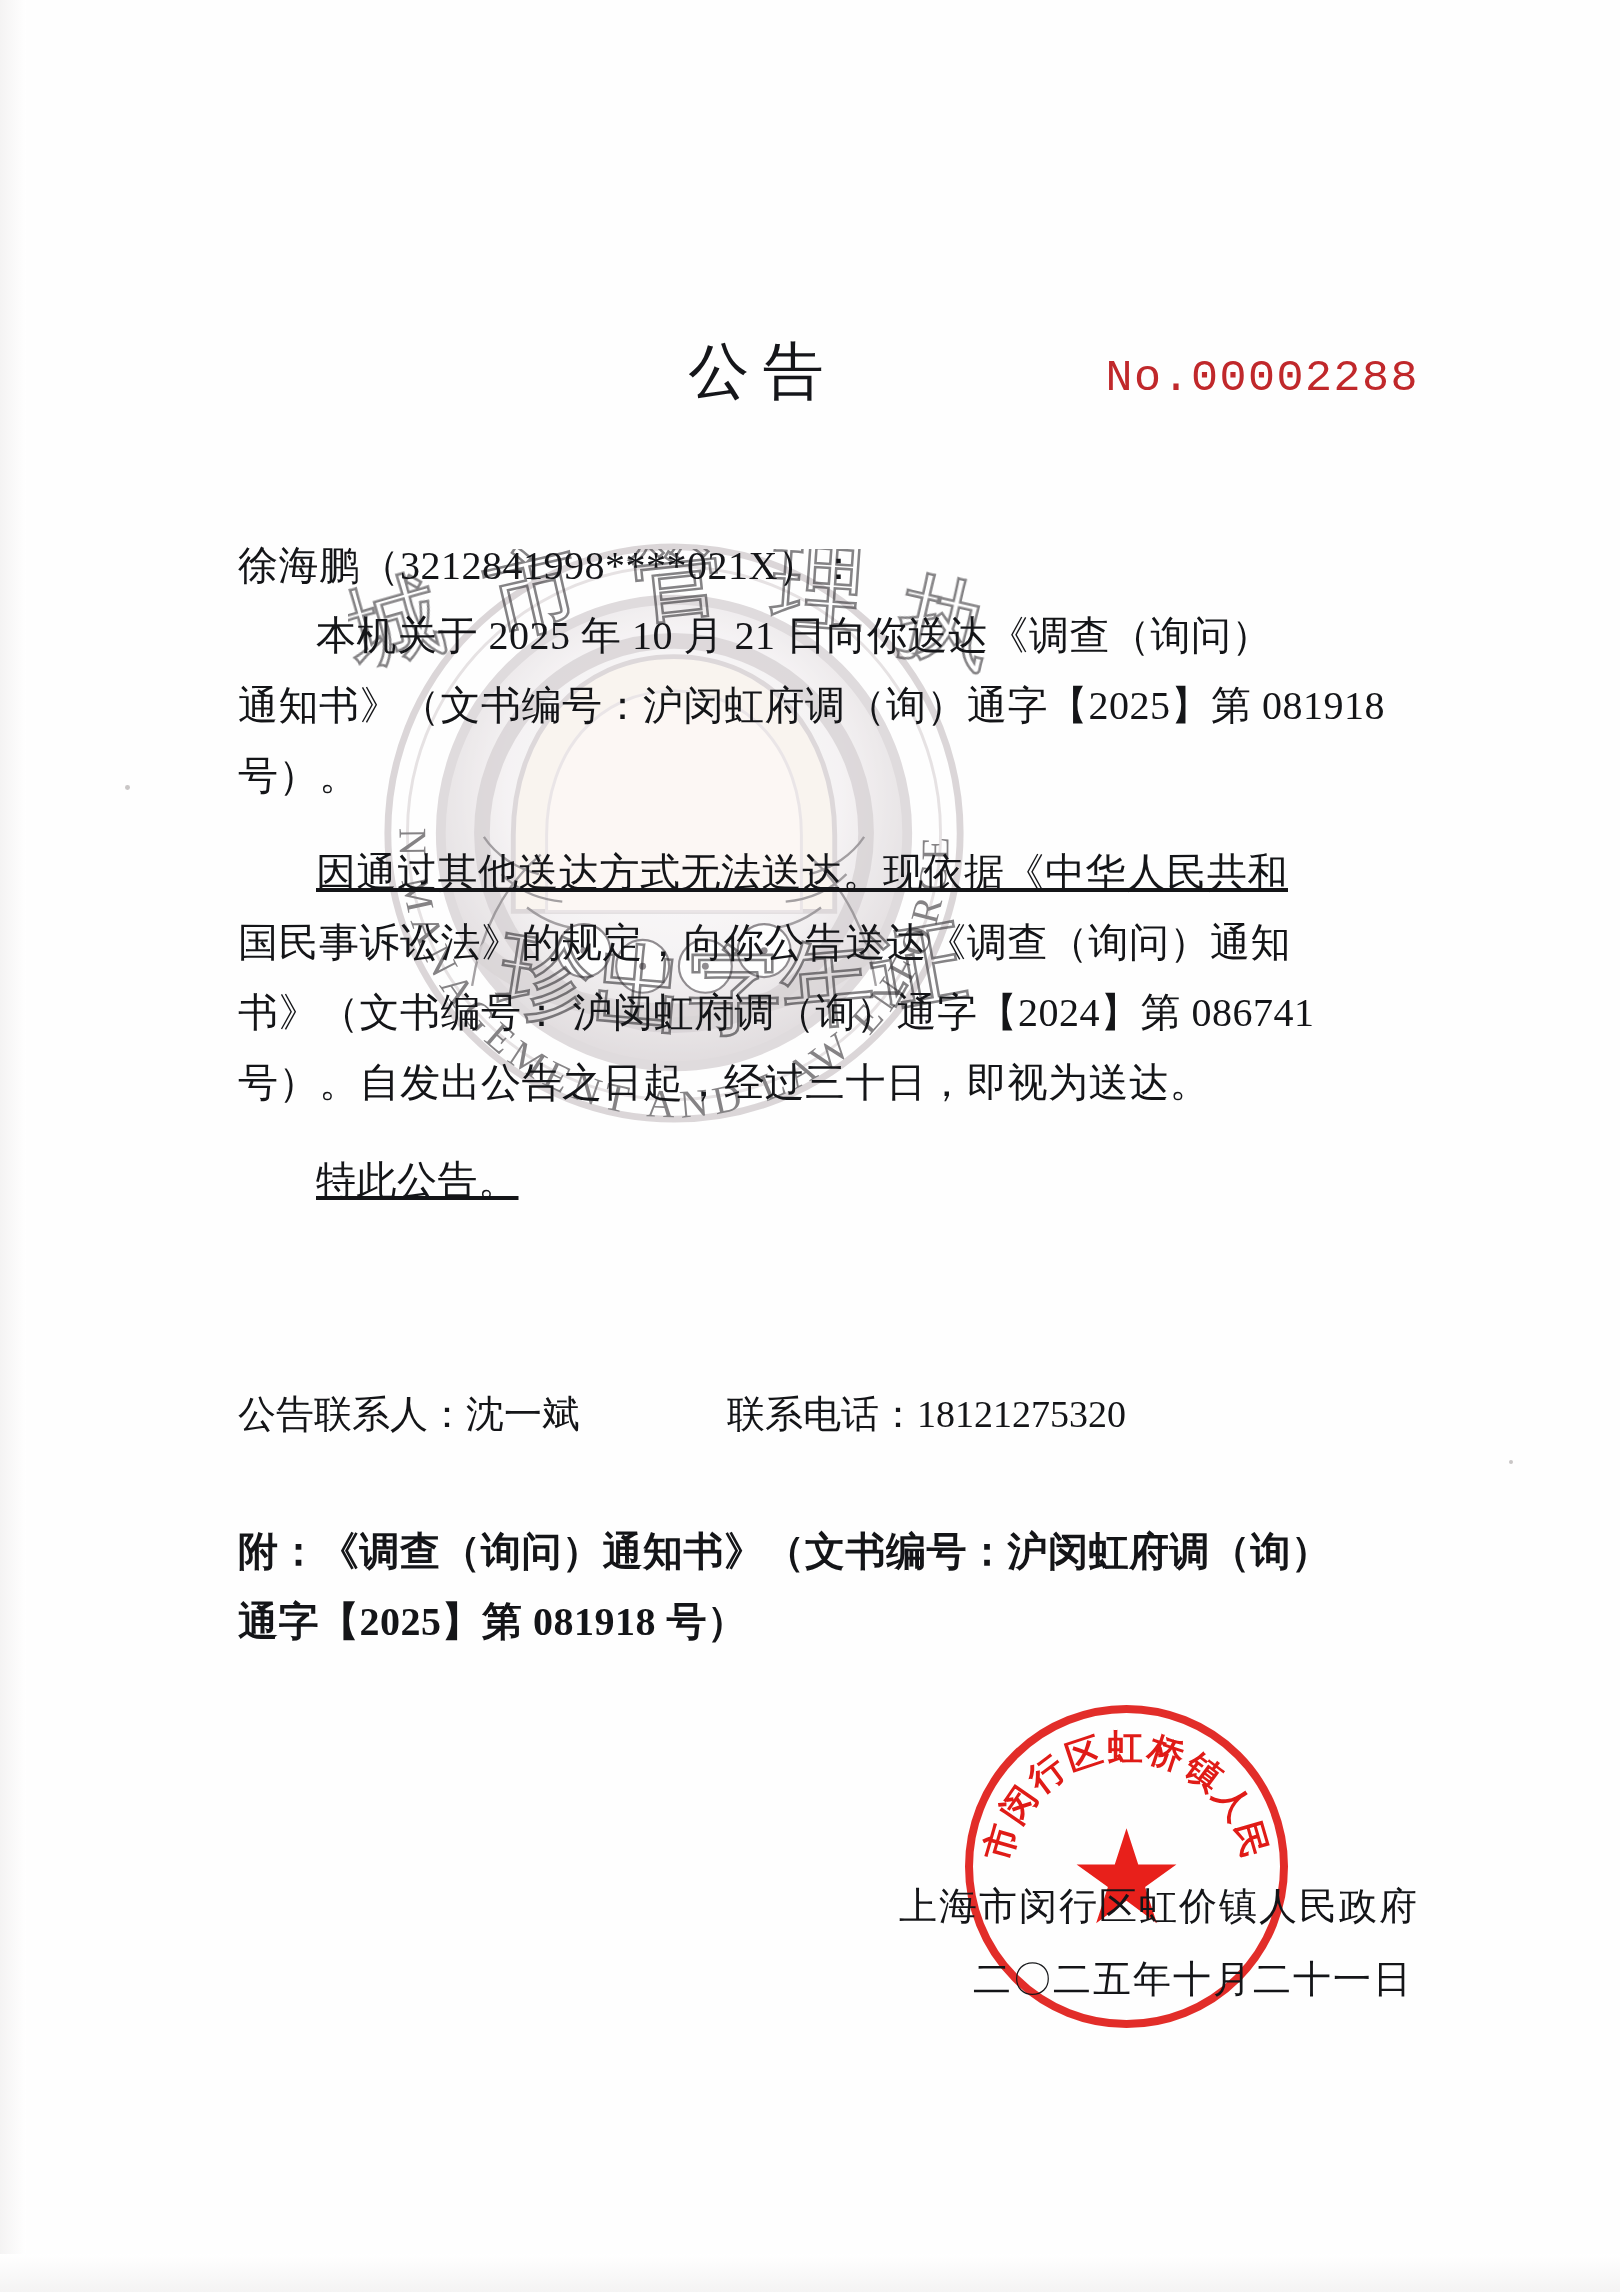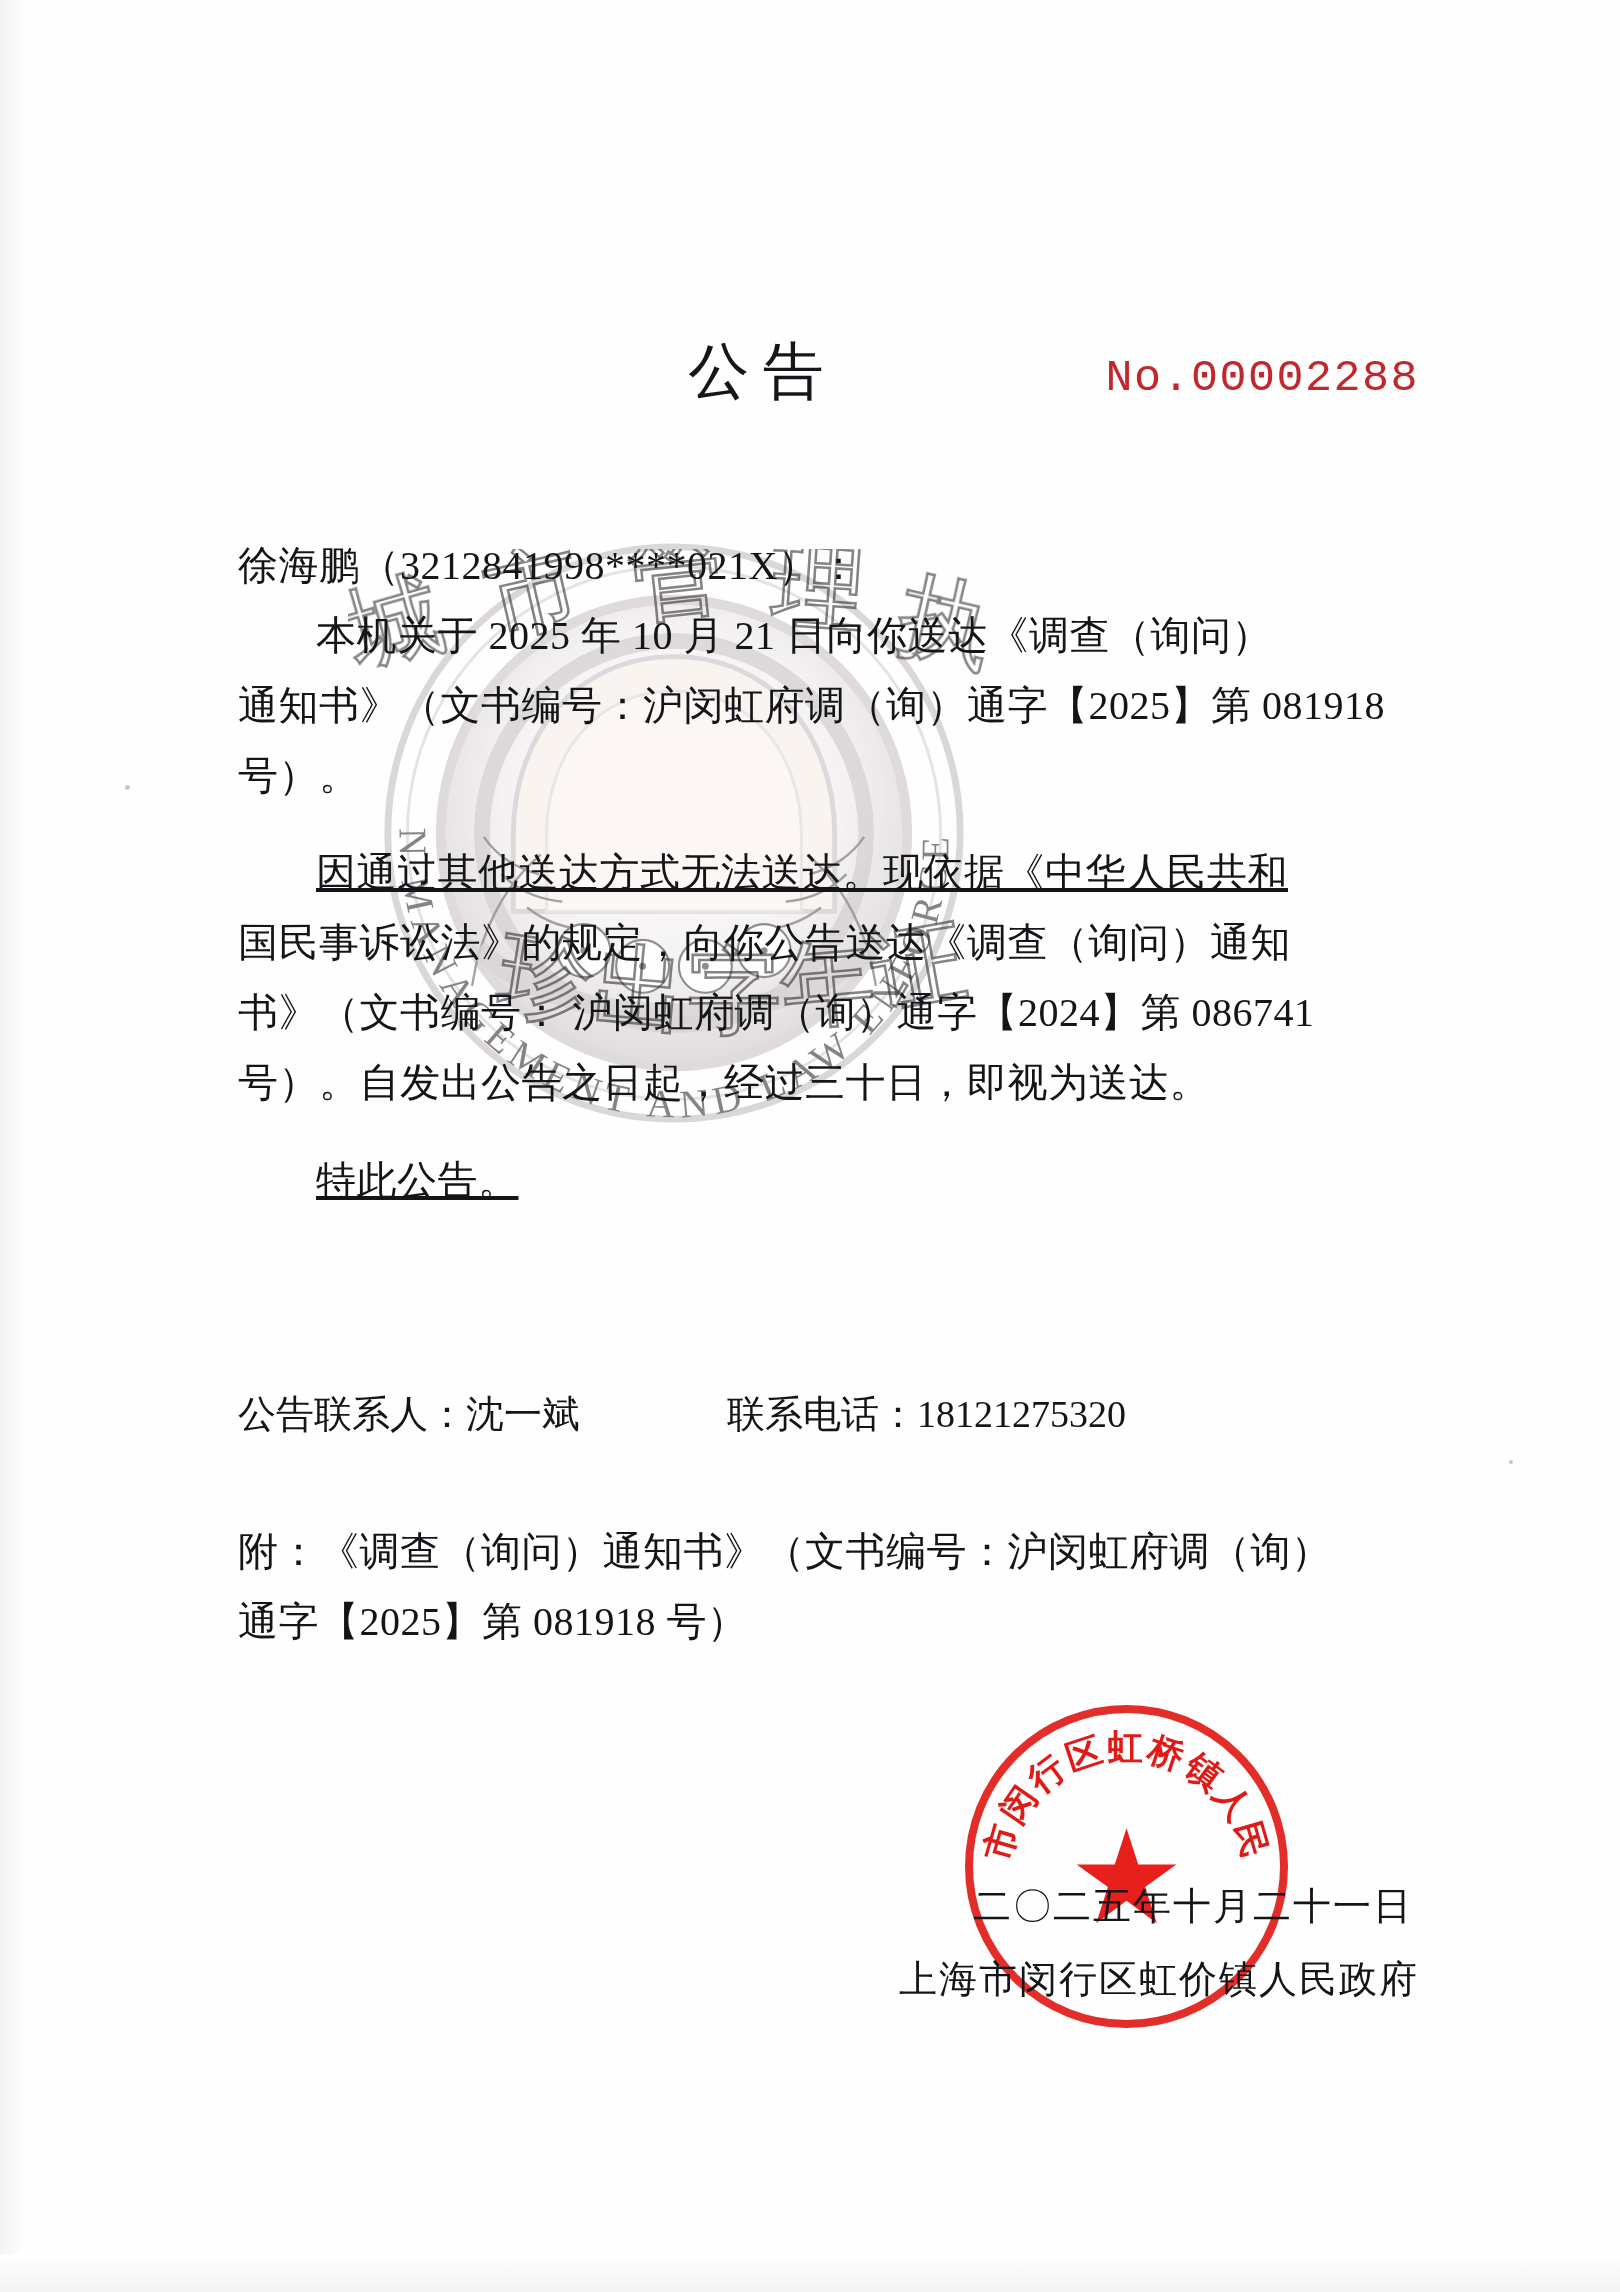--- a/index.html
+++ b/index.html
@@ -92,20 +92,21 @@
     color: #141518;
     white-space: nowrap;
   }
   .contact-sep { display: inline-block; width: 147px; }
 
   .attach-block {
     position: absolute;
     left: 238px;
     top: 1517px;
     width: 1176px;
+    font-weight: bold;
   }
 
   
   .sign-block {
     position: absolute;
     right: 201px;
     top: 1870px;
     text-align: right;
   }
   .sign-line {
@@ -269,18 +270,18 @@
         <path id="sealArc" d="M 44,176 A 121,121 0 0 1 286,176" fill="none"></path>
       </defs>
       <text font-family="&quot;Liberation Serif&quot;, serif" font-size="36" fill="#e01b17" font-weight="bold" letter-spacing="3">
         <textPath href="#sealArc" startOffset="50%" text-anchor="middle">上海市闵行区虹桥镇人民政府</textPath>
       </text>
       <polygon points="165,126 177,163 216,163 184,186 196,223 165,200 134,223 146,186 114,163 153,163" fill="#e8201b"></polygon>
     </svg>
   </div>
 
   <div class="sign-block">
+    <div class="sign-line">上海市闵行区虹价镇人民政府</div>
     <div class="sign-line date">二〇二五年十月二十一日</div>
-    <div class="sign-line">上海市闵行区虹价镇人民政府</div>
   </div>
 
 </div>
 
 
 </body></html>

